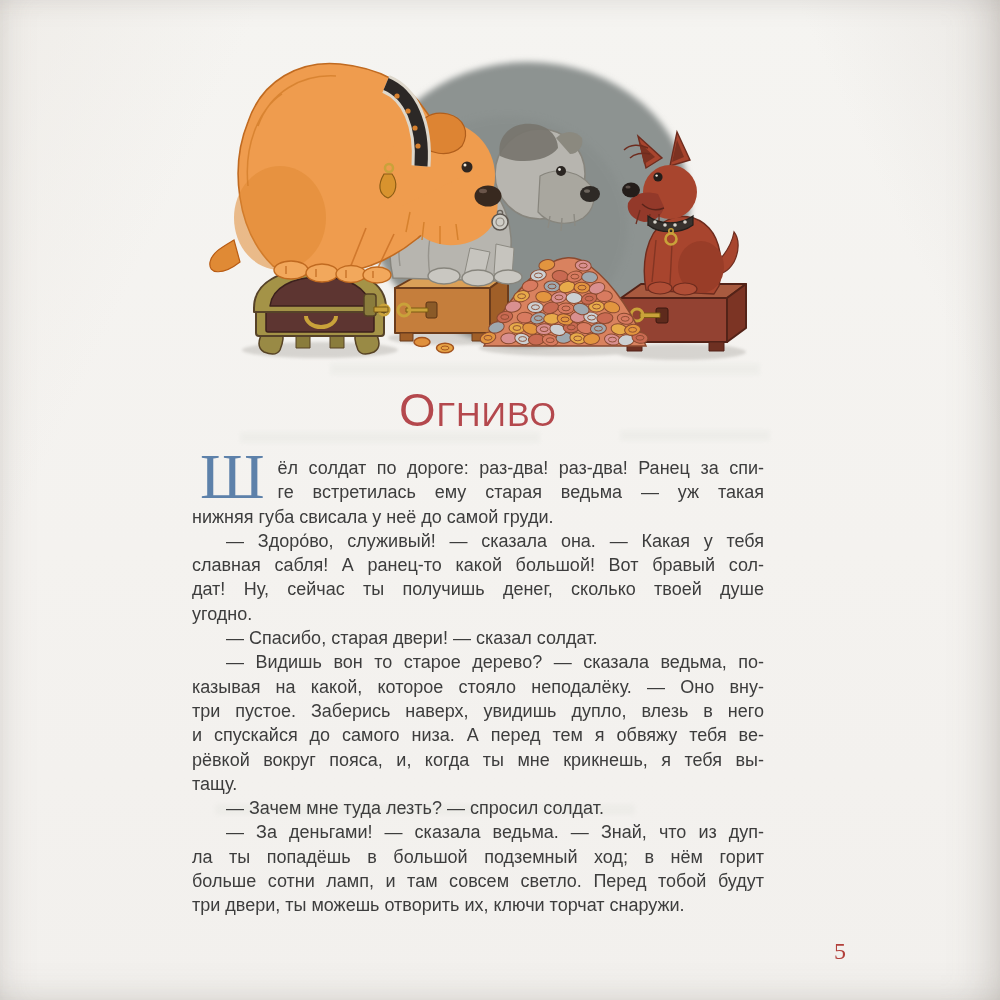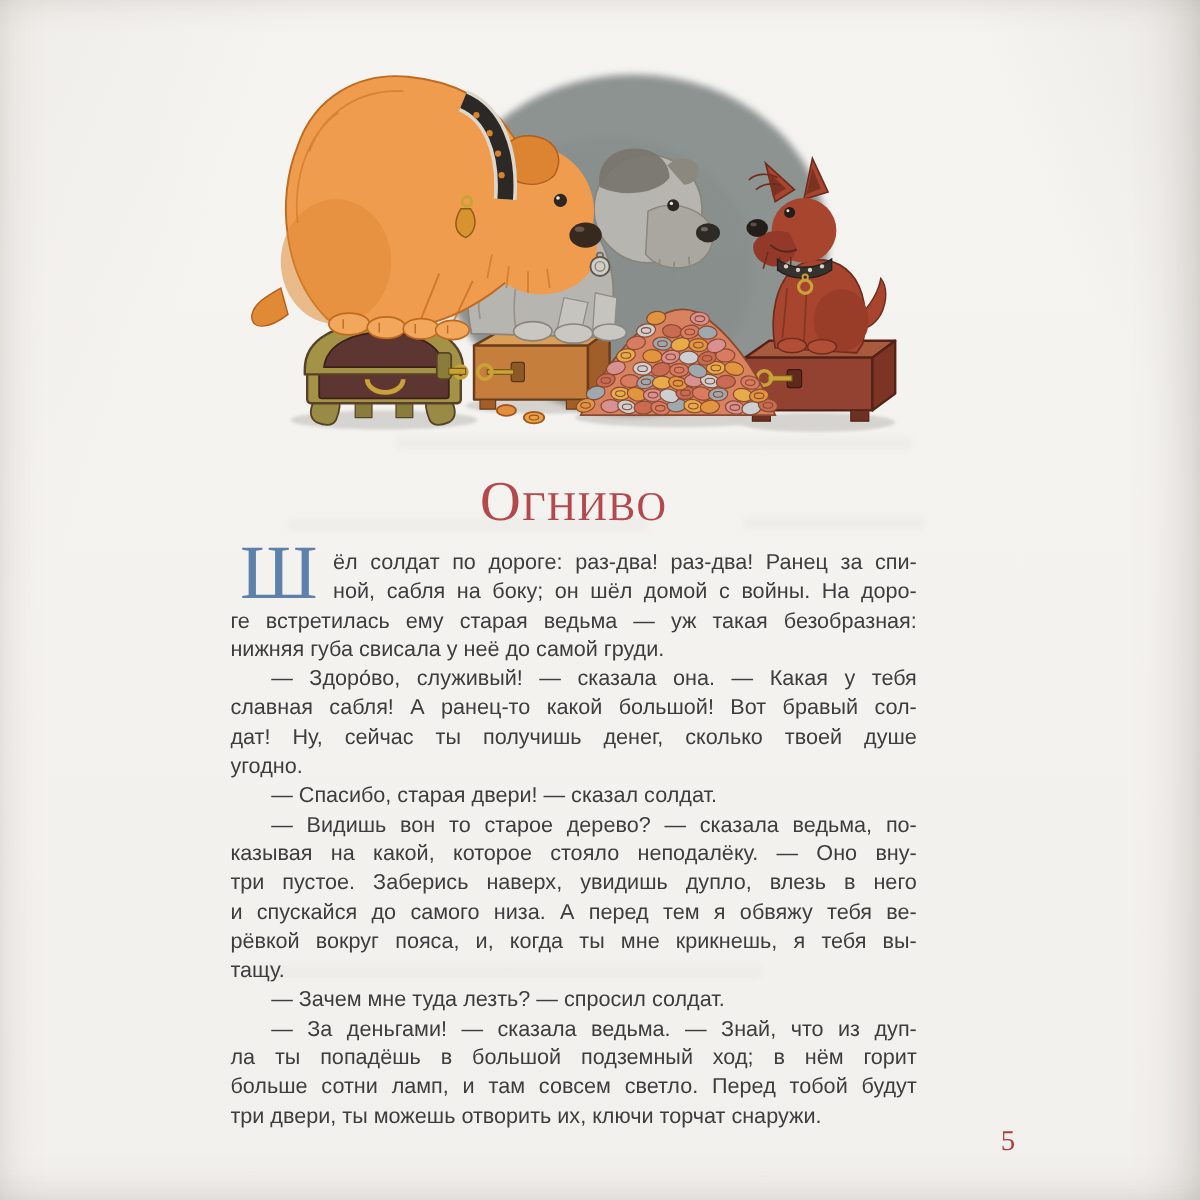--- a/index.html
+++ b/index.html
@@ -19,22 +19,22 @@
   .bleed{position:absolute;background:#8fa08f;opacity:.06;filter:blur(2px);border-radius:3px;}
   .b1{left:330px;top:363px;width:430px;height:12px;}
   .b2{left:240px;top:432px;width:300px;height:11px;}
   .b3{left:620px;top:430px;width:150px;height:11px;}
   .b4{left:215px;top:804px;width:420px;height:11px;opacity:.05;}
 
   .illustration{position:absolute;left:178px;top:26px;width:640px;height:364px;}
 
   .title{
     position:absolute;left:192px;top:384px;width:572px;text-align:center;
-    font-family:Liberation Serif, serif;color:var(--title-red,#b4484d);
-    letter-spacing:1px;line-height:68px;height:56px;
+    font-family:Liberation Sans, sans-serif;color:var(--title-red,#b4484d);
+    letter-spacing:1px;line-height:52px;height:56px;
   }
   .title .cap{font-size:47px;}
   .title .rest{font-size:34px;text-transform:uppercase;}
 
   .story{
     position:absolute;left:192px;top:456px;width:572px;
     color:var(--body-text,#3d3d3d);
     font-size:18px;line-height:24.3px;
   }
   .para{overflow:visible;}
@@ -301,21 +301,20 @@
   </svg>
 
   <div class="title">
     <span class="cap">О</span><span class="rest">гниво</span>
   </div>
 
   <div class="story">
       <div class="para">
         <span class="dropcap">Ш</span>
         <div class="line">ёл солдат по дороге: раз-два! раз-два! Ранец за спи-</div>
-        <div class="line">ной, сабля на боку; он шёл домой с войны. На доро-</div>
         <div class="line">ге встретилась ему старая ведьма — уж такая безобразная:</div>
         <div class="line last">нижняя губа свисала у неё до самой груди.</div>
       </div>
       <div class="para">
         <div class="line indent">— Здоро́во, служивый! — сказала она. — Какая у тебя</div>
         <div class="line">славная сабля! А ранец-то какой большой! Вот бравый сол-</div>
         <div class="line">дат! Ну, сейчас ты получишь денег, сколько твоей душе</div>
         <div class="line last">угодно.</div>
       </div>
       <div class="para">

